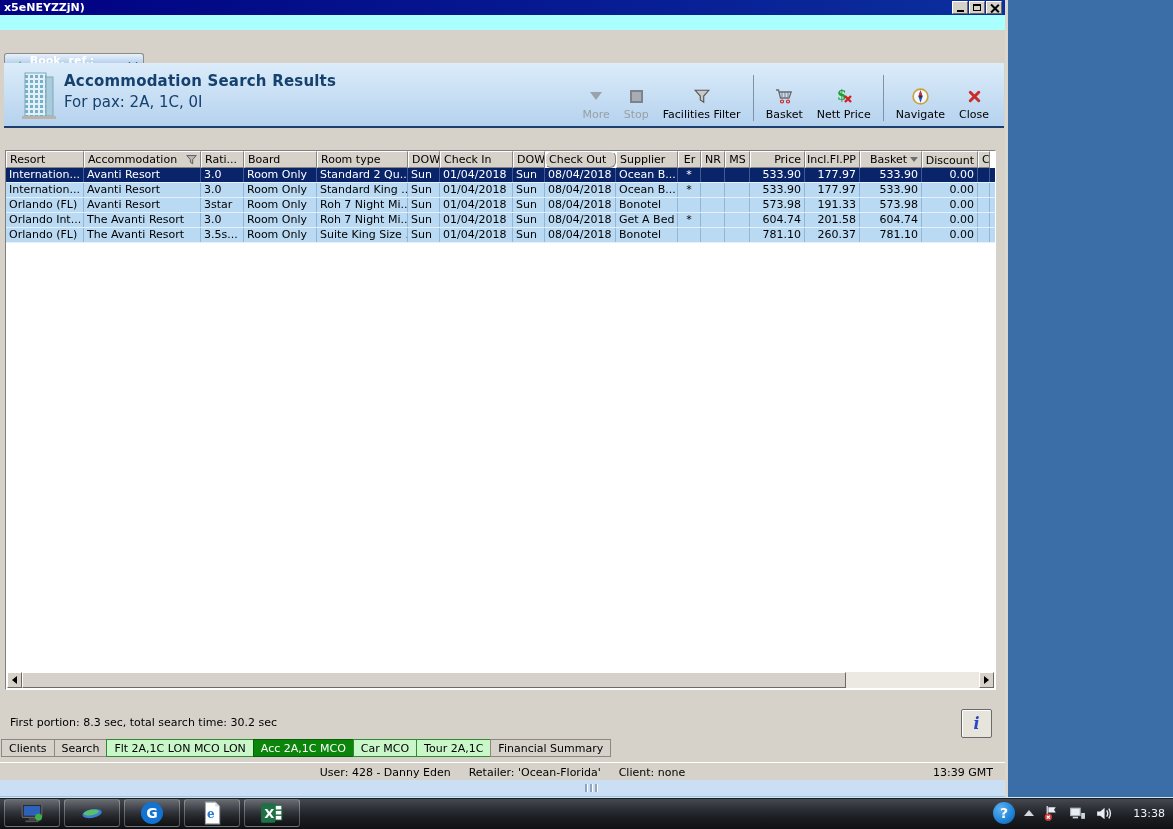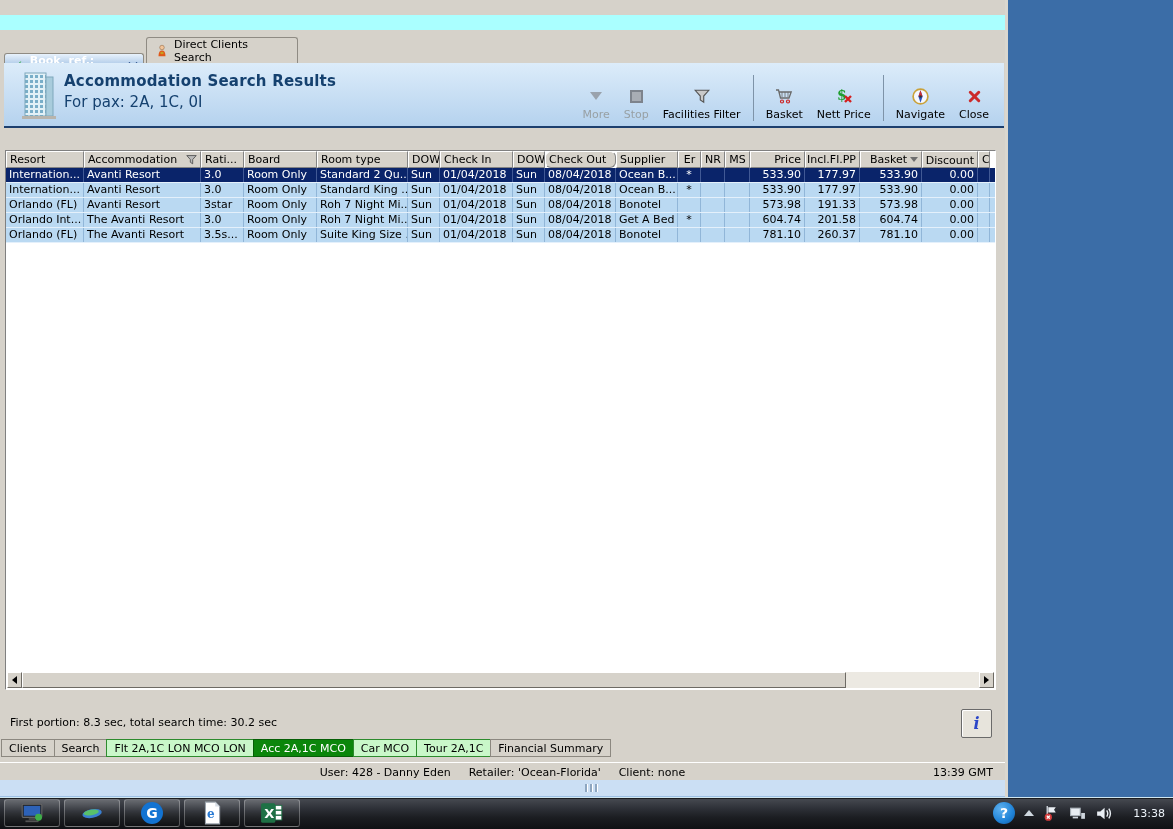--- a/index.html
+++ b/index.html
@@ -111,42 +111,46 @@
   #gcircle{width:22px;height:22px;border-radius:50%;background:#1273d2;color:#fff;font-weight:bold;
     font-size:14px;display:flex;align-items:center;justify-content:center;}
   #clock{color:#eef4fa;text-align:right;line-height:13px;padding-top:16px;height:28px;overflow:hidden;width:44px;}
 </style>
 </head>
 <body>
 
 <div id="desktop">
   <div id="app">
 
+    <div id="titlebar">
+      <span>x5eNEYZZjN)</span>
+      <div class="wctl" style="right:37px">
+          <span class="min"></span>
+        </div>
+      <div class="wctl" style="right:20px">
+          <span class="max"></span>
+        </div>
+      <div class="wctl" style="right:3px">
+          <span class="cls"></span>
+        </div>
+    </div>
 
     <div id="cyanstrip"></div>
 
     <div id="tabstrip">
       <div class="doctab" id="tab-book">
         <svg width="15" height="15" viewBox="0 0 16 16">
             <ellipse cx="8" cy="14" rx="6.5" ry="1.8" fill="#e6cf74"></ellipse>
             <path d="M8 6.5 C7.2 9.5 7.2 12 7.7 14 L9.2 14 C8.7 11.2 8.9 8.6 9.4 6.7Z" fill="#8a5a2a"></path>
             <path d="M8.6 6.6 C5 3.6 2.8 4.4 1.4 6.6 C4 5.5 6.2 6 8.6 6.6Z" fill="#1e9e2e"></path>
             <path d="M8.6 6.6 C11.2 3.4 13.6 3.8 15.2 6.4 C12.6 5.4 10.6 5.8 8.6 6.6Z" fill="#23b335"></path>
             <path d="M8.6 6.6 C7.2 2.8 9.2 1.2 11.4 1.2 C9.8 2.5 9.2 4.4 9 6.4Z" fill="#2aa83a"></path>
           </svg>
         <span>Book. ref.: &lt;none&gt;</span>
         <span class="tabclose"></span>
-      </div>
-      <div class="doctab" id="tab-direct">
-        <svg width="14" height="14" viewBox="0 0 16 16">
-            <circle cx="8" cy="4" r="2.6" fill="#f2c49a" stroke="#7a4a20" stroke-width="0.5"></circle>
-            <path d="M4 14 C4 9.5 5.5 7.5 8 7.5 C10.5 7.5 12 9.5 12 14Z" fill="#e05818"></path>
-            <rect x="6.3" y="9" width="3.4" height="2.6" fill="#c8a020"></rect>
-          </svg>
-        <span>Direct Clients Search</span>
       </div>
       <div class="mdibtn" id="mdi-min"></div>
       <div class="mdibtn" id="mdi-restore"></div>
     </div>
 
     <div id="band">
       <svg id="bldg" width="40" height="52" viewBox="0 0 40 52">
         <defs>
             <pattern id="win" width="5" height="5" patternUnits="userSpaceOnUse">
               <rect width="5" height="5" fill="#e2f1f7"></rect>

